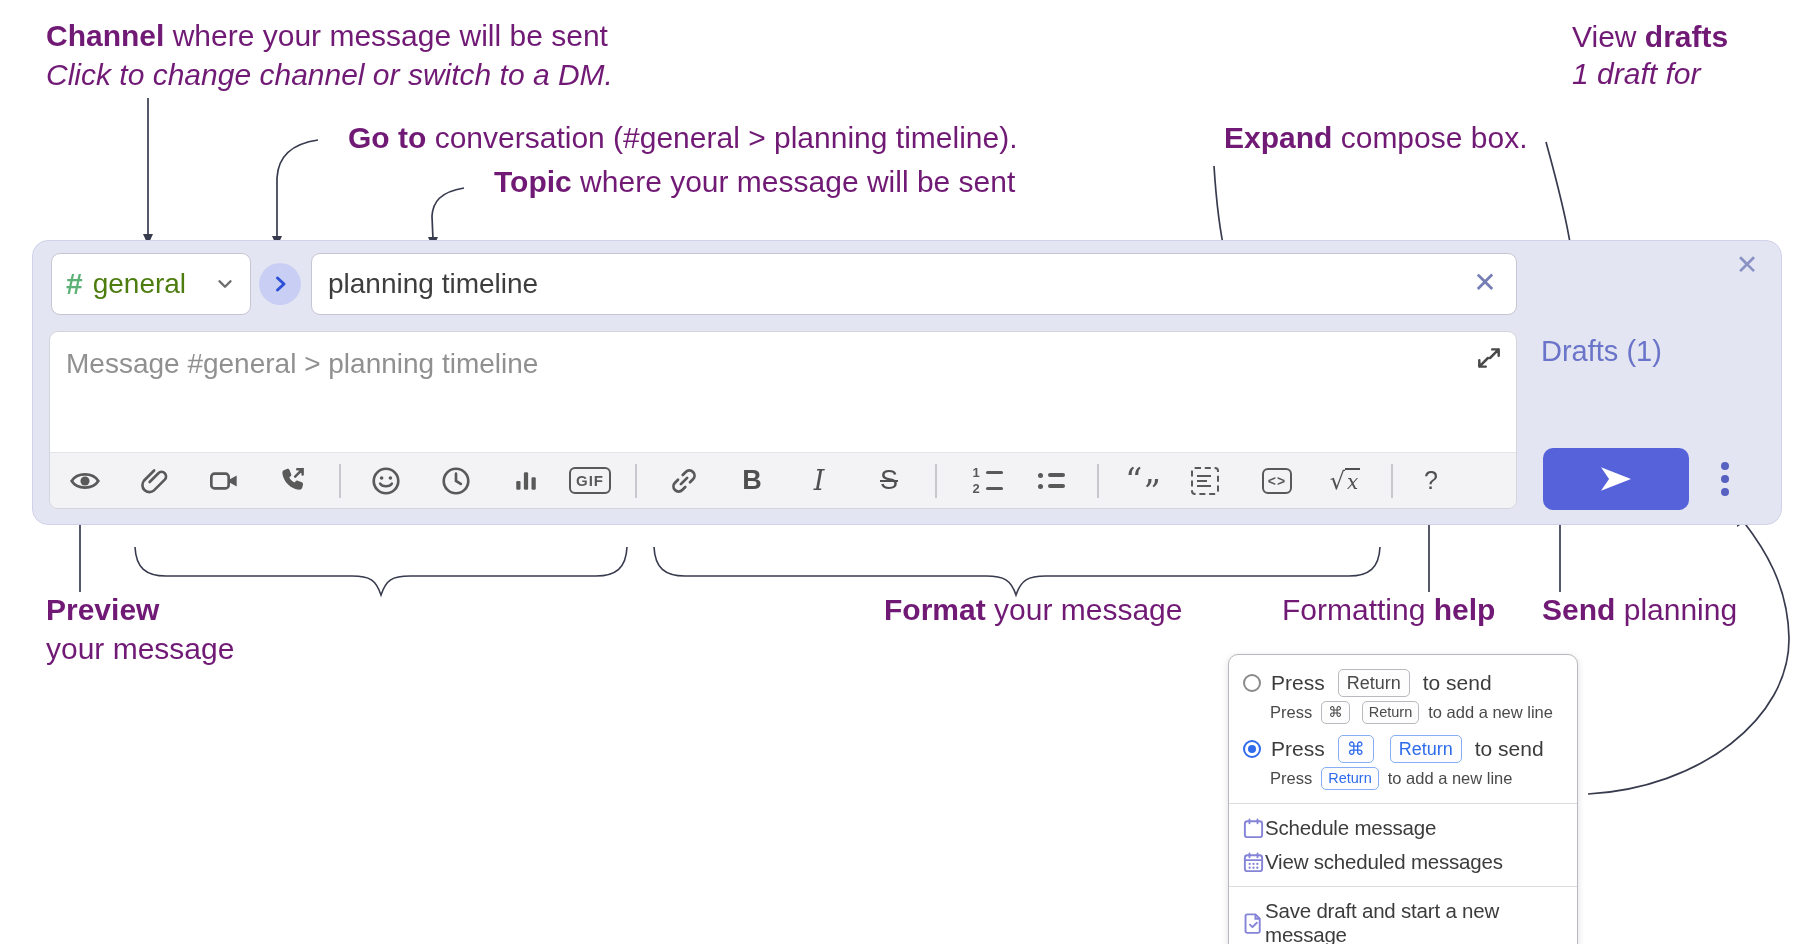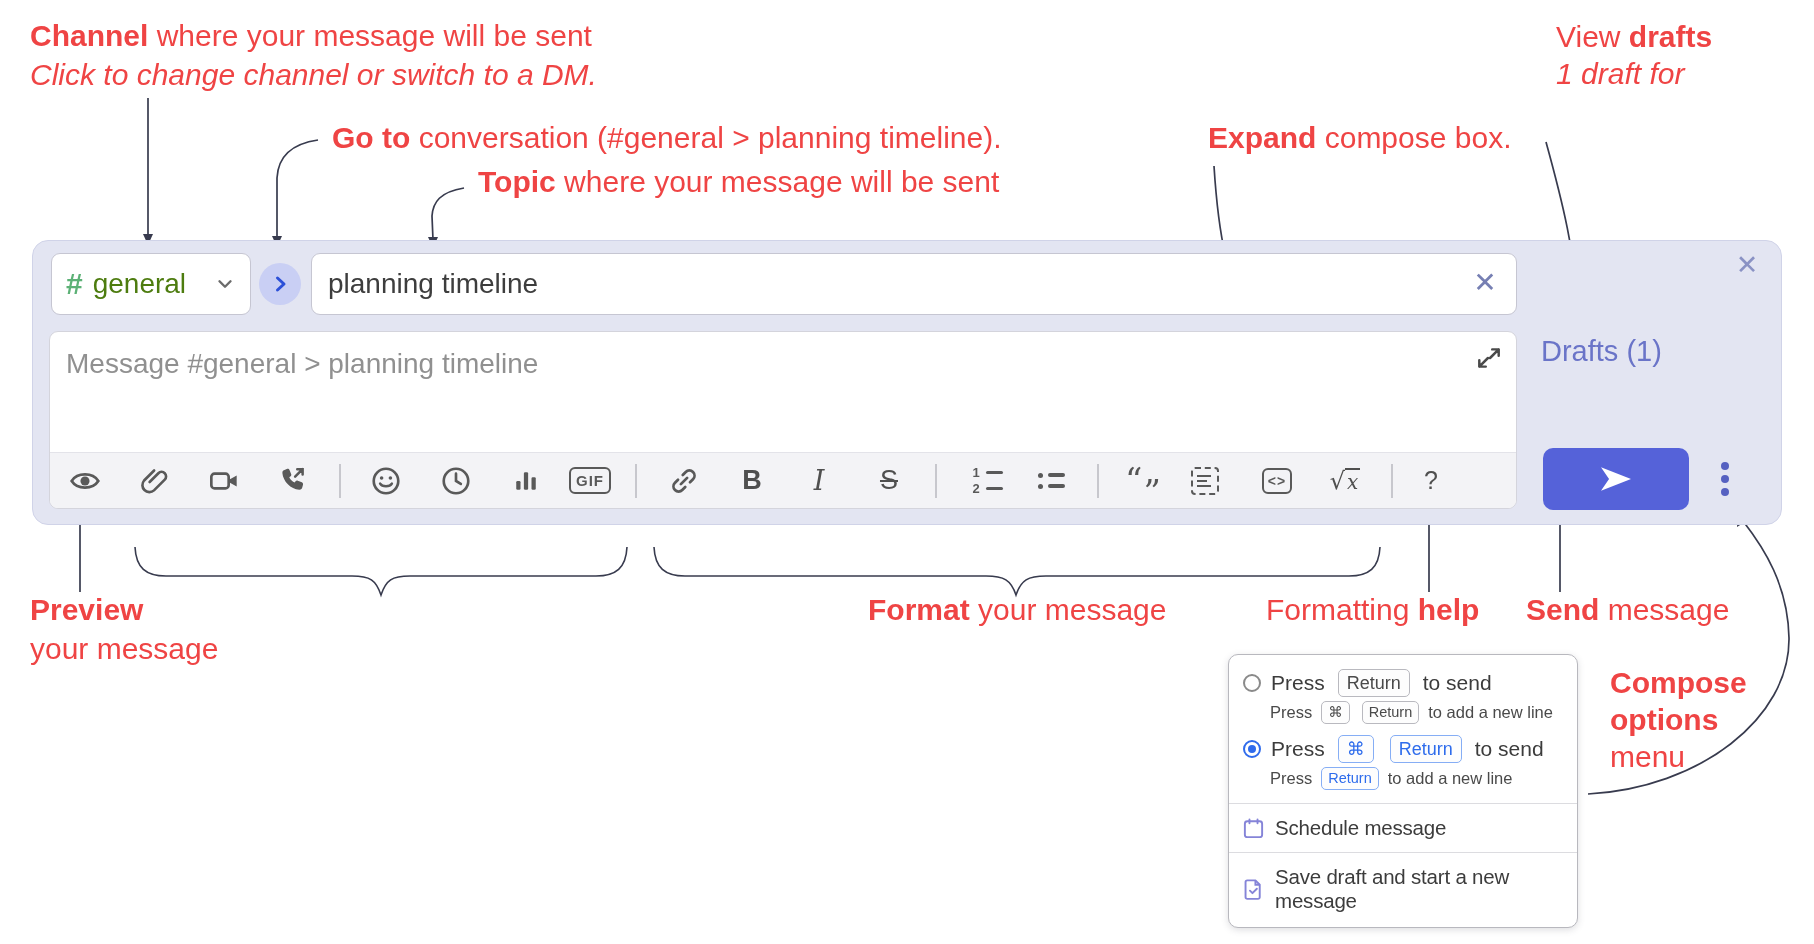--- a/index.html
+++ b/index.html
@@ -1,21 +1,21 @@
 <!DOCTYPE html>
 <html><head>
 <meta charset="utf-8">
 <style>
   * { margin:0; padding:0; box-sizing:border-box; }
   html,body { background:#fff; }
   body { font-family:"Liberation Sans", sans-serif; color:#2e3147; }
   .canvas { position:relative; width:1814px; height:944px; background:#fff; overflow:hidden; }
 
   
-  .ann { position:absolute; font-size:30px; line-height:39px; color:#ef4444; }
+  .ann { position:absolute; font-size:30px; line-height:39px; color:#701a75;margin-left:16px; }
   .ann b { font-weight:700; }
   .ann i { font-style:italic; }
   .ann-drafts { line-height:37px; }
   .ann-opts { line-height:37px; }
 
   
   svg.overlay { position:absolute; left:0; top:0; pointer-events:none; }
   .conn { fill:none; stroke:#383b4e; stroke-width:1.7px; }
   .brace { fill:none; stroke:#383b4e; stroke-width:1.6px; }
   .ah { fill:#383b4e; stroke:none; }
@@ -82,21 +82,21 @@
   .opt-main { display:flex; align-items:center; gap:10px; padding:5px 14px 2px; cursor:pointer; }
   .opt-sub { padding:2px 14px 6px 41px; font-size:16.5px; color:#4a4a4a; display:flex; align-items:center; gap:6px; }
   .radio { width:18px; height:18px; border-radius:50%; border:2px solid #8a8a8a; flex:none; }
   .radio.sel { border-color:#2f6bec; position:relative; }
   .radio.sel::after { content:""; position:absolute; left:3px; top:3px; width:8px; height:8px; border-radius:50%; background:#2f6bec; }
   .key { border:1.5px solid #b9b9bf; border-radius:5px; padding:0 8px; background:#fdfdfd; color:#4a4a4a;
          font-size:18px; line-height:26px; display:inline-block; margin:0 3px; }
   .opt-sub .key { font-size:14.5px; line-height:21px; padding:0 6px; }
   .key.blue { border-color:#86aef5; color:#2e6cec; }
   .pdiv { border-top:1px solid #dcdce0; margin:7px 0; }
-  .pitem { display:flex; align-items:center; gap:10px; padding:5px 13px; font-size:20.5px; cursor:pointer; letter-spacing:-0.2px; }
+  .pitem { display:flex; align-items:center; gap:0; padding:5px 13px; font-size:20.5px; cursor:pointer; letter-spacing:-0.2px; }
   .pitem svg { flex:none; }
 </style>
 </head>
 <body>
 
 <div class="canvas">
 
   <svg class="overlay" width="1814" height="944" viewBox="0 0 1814 944">
     <path class="conn" d="M148 98 V236"></path>
       <polygon class="ah" points="148,245 143,234 153,234"></polygon>
@@ -300,26 +300,21 @@
     <div><b>Preview</b></div>
     <div><span>your message</span></div>
   </div>
   <div class="ann" style="left:868px; top:590px;">
     <b>Format</b><span> your message</span>
   </div>
   <div class="ann" style="left:1266px; top:590px;">
     <span>Formatting </span><b>help</b>
   </div>
   <div class="ann" style="left:1526px; top:590px;">
-    <b>Send</b><span> message</span>
-  </div>
-  <div class="ann ann-opts" style="left:1610px; top:664px;">
-    <div><b>Compose</b></div>
-    <div><b>options</b></div>
-    <div><span>menu</span></div>
+    <b>Send</b><span> planning</span>
   </div>
 
   <div class="popup">
     <div class="opt-main">
       <span class="radio"></span>
       <span>Press</span>
         <span class="key">Return</span>
         <span>to send</span>
     </div>
     <div class="opt-sub">
@@ -341,20 +336,33 @@
         <span>to add a new line</span>
     </div>
     <div class="pdiv"></div>
     <div class="pitem">
       <svg width="23" height="23" viewBox="0 0 24 24">
         <rect x="3" y="4.5" width="18" height="16.5" rx="2.6" fill="none" stroke="#8584d8" stroke-width="2"></rect>
         <path d="M7.8 2.5 v4 M16.2 2.5 v4" stroke="#8584d8" stroke-width="2" stroke-linecap="round" fill="none"></path>
       </svg>
       <span>Schedule message</span>
     </div>
+    <div class="pitem">
+      <svg width="23" height="23" viewBox="0 0 24 24">
+        <rect x="3" y="4.5" width="18" height="16.5" rx="2.6" fill="none" stroke="#8584d8" stroke-width="2"></rect>
+        <path d="M7.8 2.5 v4 M16.2 2.5 v4 M3 9.5 h18" stroke="#8584d8" stroke-width="2" stroke-linecap="round" fill="none"></path>
+        <circle cx="8" cy="13.5" r="1.2" fill="#8584d8"></circle>
+          <circle cx="12" cy="13.5" r="1.2" fill="#8584d8"></circle>
+          <circle cx="16" cy="13.5" r="1.2" fill="#8584d8"></circle>
+        <circle cx="8" cy="17.5" r="1.2" fill="#8584d8"></circle>
+          <circle cx="12" cy="17.5" r="1.2" fill="#8584d8"></circle>
+          <circle cx="16" cy="17.5" r="1.2" fill="#8584d8"></circle>
+      </svg>
+      <span>View scheduled messages</span>
+    </div>
     <div class="pdiv"></div>
     <div class="pitem">
       <svg width="23" height="23" viewBox="0 0 24 24">
         <path d="M5.5 2.5 h8.5 l4.5 4.5 v13 a1.8 1.8 0 0 1-1.8 1.8 H5.5 a1.8 1.8 0 0 1-1.8-1.8 v-15.7 a1.8 1.8 0 0 1 1.8-1.8 z" fill="none" stroke="#8584d8" stroke-width="2"></path>
         <path d="M14 2.5 v4.5 h4.5" fill="none" stroke="#8584d8" stroke-width="2"></path>
         <path d="M8.3 13.2 l2.6 2.6 4.6-4.6" fill="none" stroke="#8584d8" stroke-width="2" stroke-linecap="round" stroke-linejoin="round"></path>
       </svg>
       <span>Save draft and start a new message</span>
     </div>
   </div>

